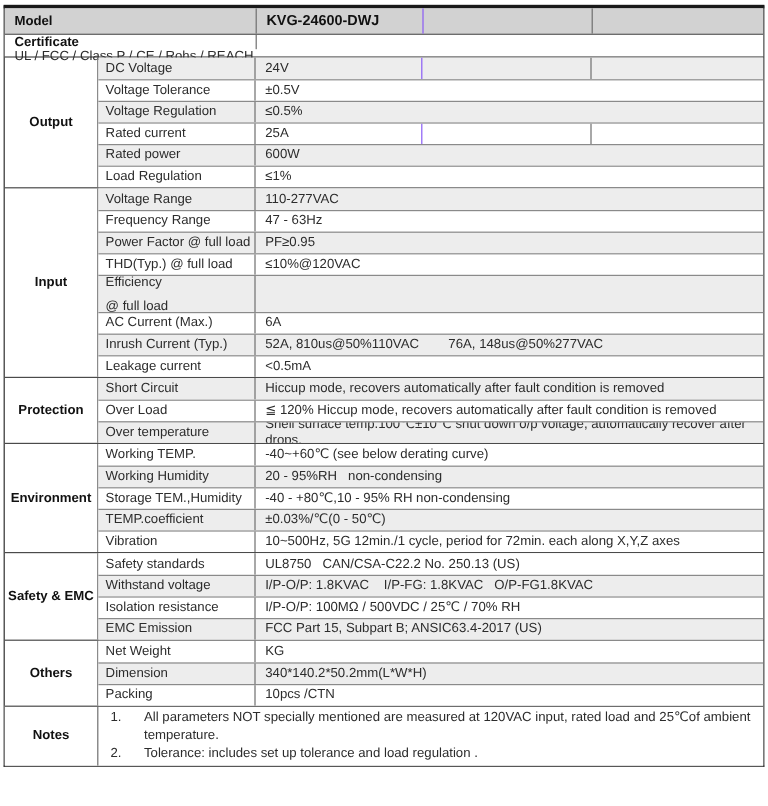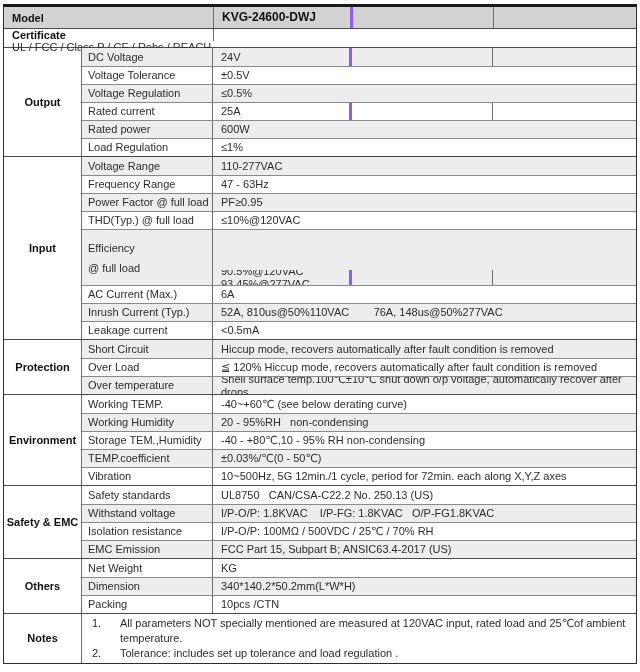--- a/index.html
+++ b/index.html
@@ -18,29 +18,29 @@
   .hval { flex:1; display:flex; align-items:stretch; }
   .hval .cellmain { display:flex; align-items:center; padding-left:8px; }
 
   
   .section { display:flex; align-items:stretch; }
   .cat { width:78px; border-right:1px solid #6f6f6f; font-weight:bold; color:#111;
          display:flex; align-items:center; justify-content:center; text-align:center;
          font-size:11px; line-height:1.15; padding:0 2px; }
   .rows { flex:1; display:flex; flex-direction:column; }
   .row { display:flex; align-items:stretch; height:18px; }
-  .row.tall { height:56px; }
+  .row.tall { height:31px; }
   .row + .row { border-top:1px solid #8a8a8a; }
   .param { width:131px; border-right:1px solid #6f6f6f; display:flex; align-items:center;
            padding-left:6px; white-space:pre-wrap; line-height:13px; }
   .value { flex:1; display:flex; align-items:center; padding-left:8px;
            white-space:pre-wrap; line-height:13px; overflow:hidden; }
 
   
-  .sub1 { width:139px; border-right:3px solid #8b5cf6; display:flex; align-items:center;
+  .sub1 { width:139px; border-right:1px solid #8b5cf6; display:flex; align-items:center;
           padding-left:8px; white-space:pre-wrap; line-height:13px; }
   .sub2 { width:141px; border-right:1px solid #6f6f6f; }
   .sub3 { flex:1; }
 
   .bold { font-weight:bold; color:#111; font-size:12px; }
 
   
   .notes-rows { flex:1; display:flex; flex-direction:column; justify-content:center;
                 padding:2px 0; }
   .note-line { display:flex; align-items:flex-start; padding-left:10px; line-height:15px; }

